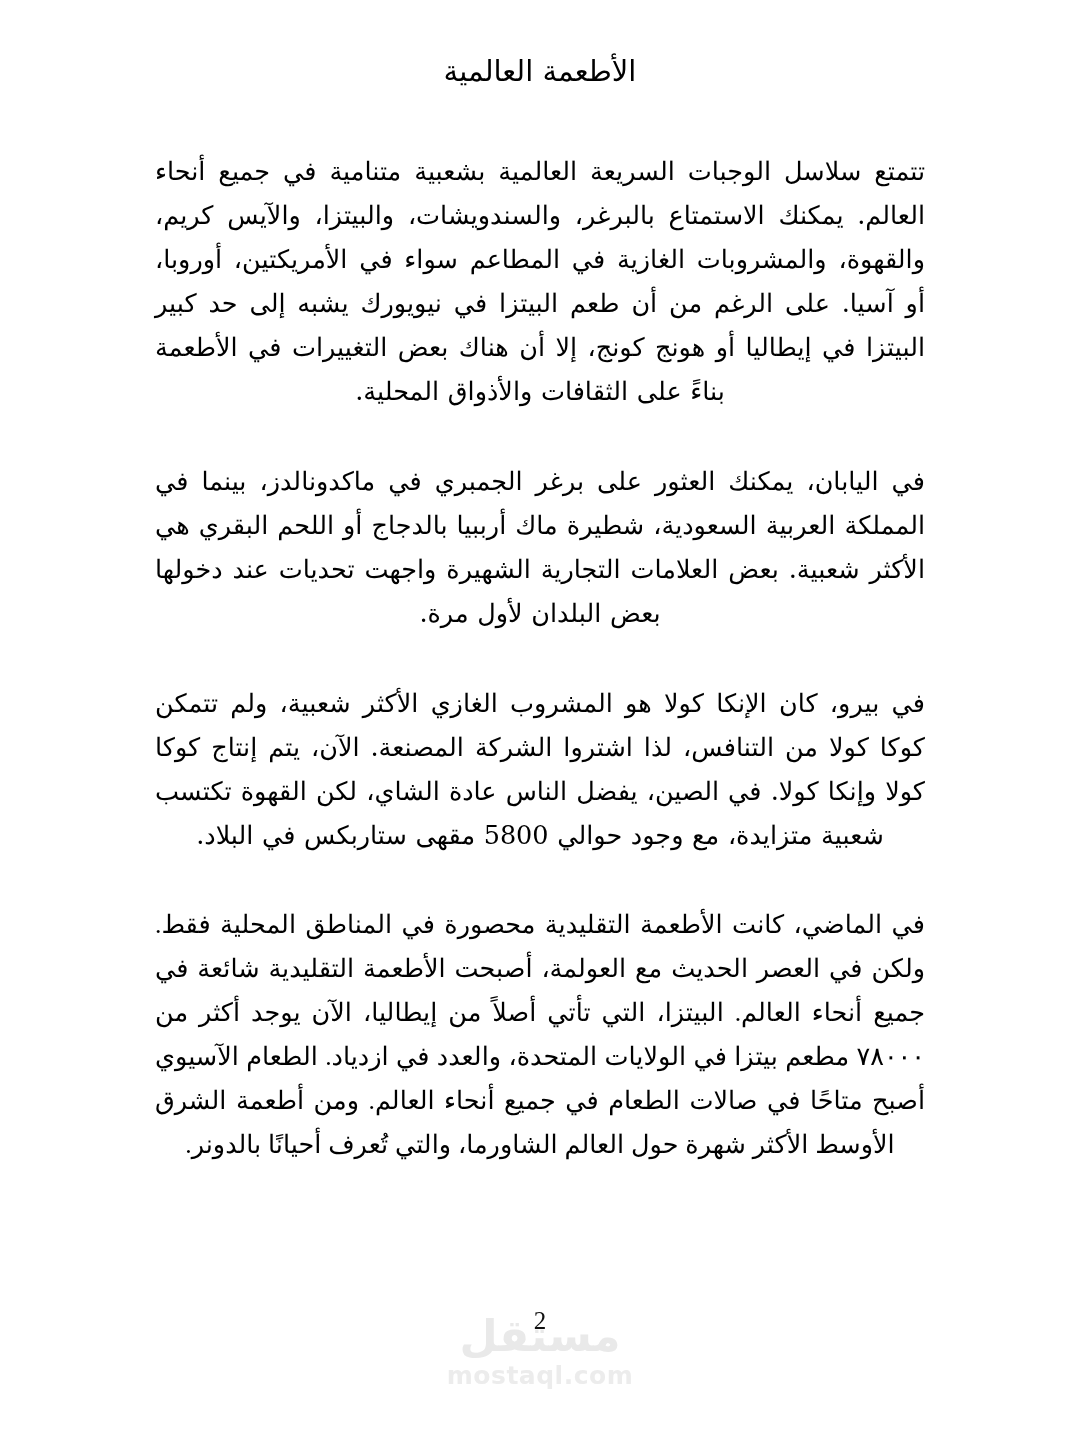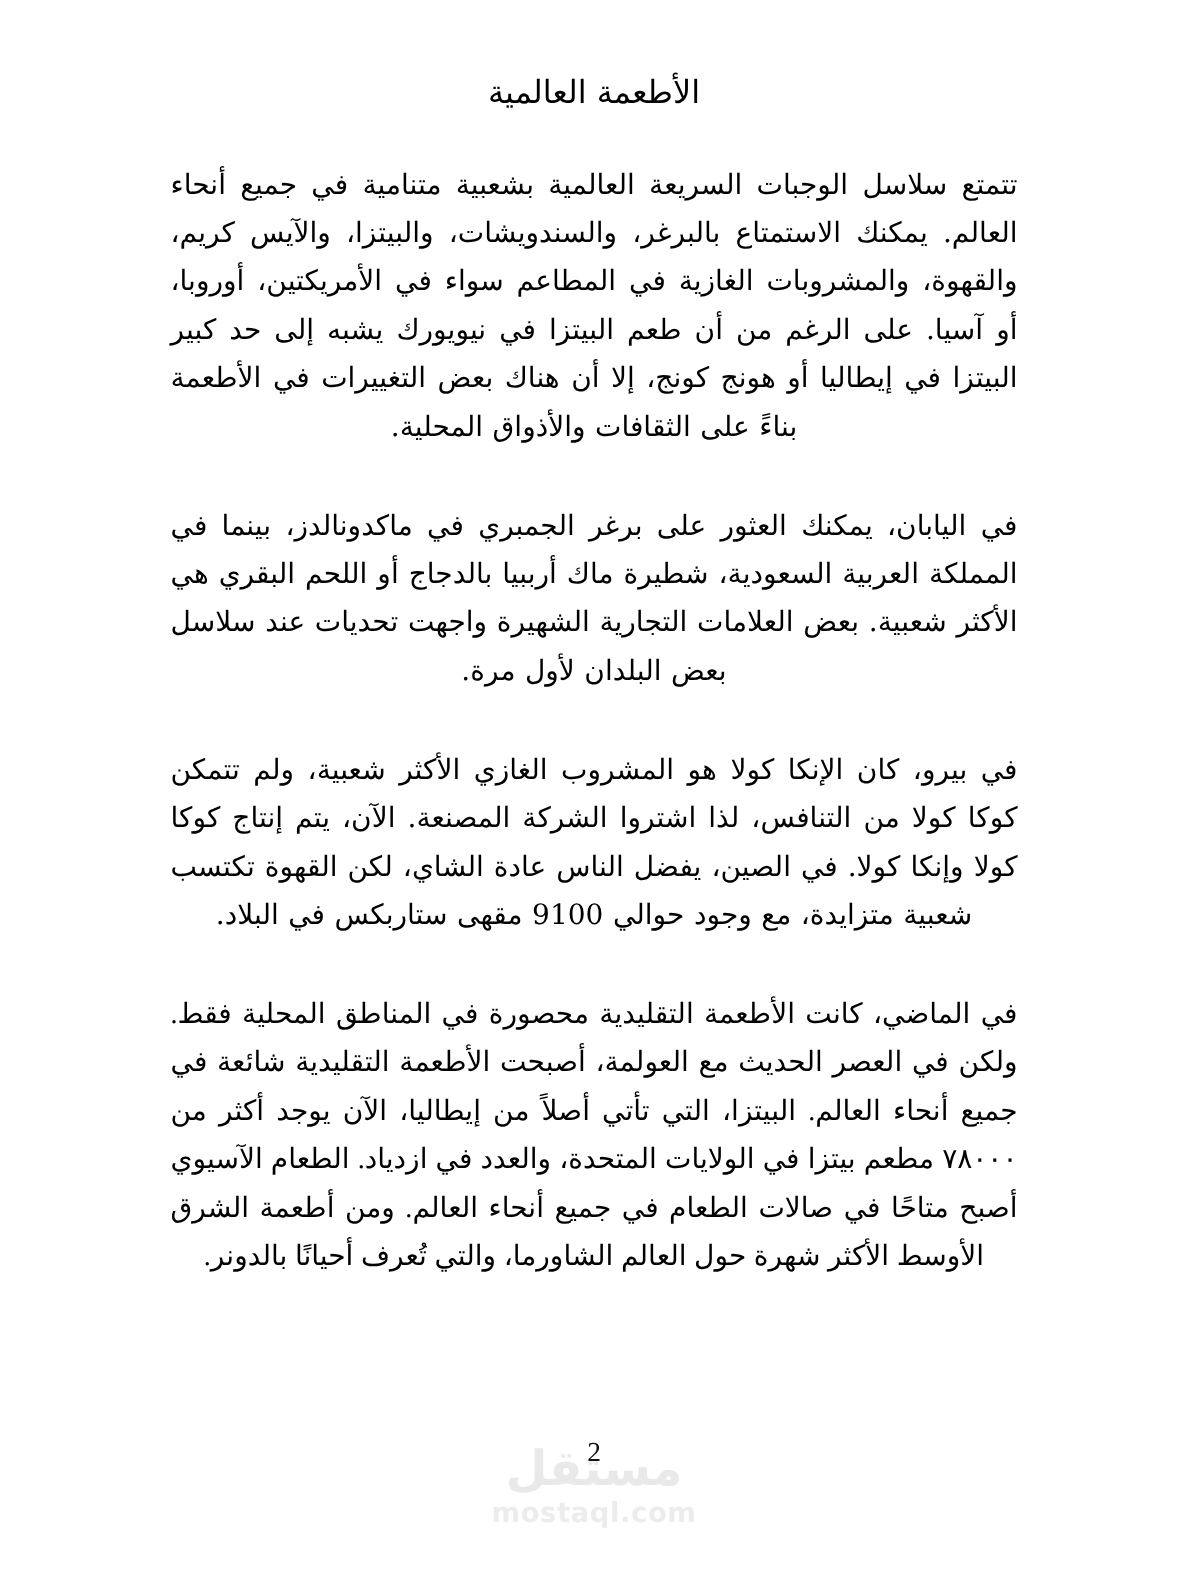--- a/index.html
+++ b/index.html
@@ -27,30 +27,30 @@
     position: absolute;
     top: 0;
     right: 155px;
     width: 770px;
     direction: rtl;
     text-align: justify;
   }
 
   .doc-title {
     margin: 0;
-    padding-top: 65px;
+    padding-top: 52px;
     font-size: 29px;
     font-weight: 400;
     line-height: 1.35;
     text-align: center;
     letter-spacing: 0;
   }
 
   .body-block {
-    margin-top: 42px;
+    margin-top: 58px;
   }
 
   .para {
     margin: 0 0 46px 0;
     font-size: 25.5px;
     line-height: 44px;
     text-align: justify;
     text-align-last: center;
     text-justify: inter-word;
     word-spacing: 0.5px;
@@ -120,23 +120,23 @@
 <div class="page">
 
   <div class="content">
 
     <h1 class="doc-title">الأطعمة العالمية</h1>
 
     <div class="body-block">
 
       <p class="para">تتمتع سلاسل الوجبات السريعة العالمية بشعبية متنامية في جميع أنحاء العالم. يمكنك الاستمتاع بالبرغر، والسندويشات، والبيتزا، والآيس كريم، والقهوة، والمشروبات الغازية في المطاعم سواء في الأمريكتين، أوروبا، أو آسيا. على الرغم من أن طعم البيتزا في نيويورك يشبه إلى حد كبير البيتزا في إيطاليا أو هونج كونج، إلا أن هناك بعض التغييرات في الأطعمة بناءً على الثقافات والأذواق المحلية.</p>
 
-      <p class="para">في اليابان، يمكنك العثور على برغر الجمبري في ماكدونالدز، بينما في المملكة العربية السعودية، شطيرة ماك أرببيا بالدجاج أو اللحم البقري هي الأكثر شعبية. بعض العلامات التجارية الشهيرة واجهت تحديات عند سلاسل بعض البلدان لأول مرة.</p>
+      <p class="para">في اليابان، يمكنك العثور على برغر الجمبري في ماكدونالدز، بينما في المملكة العربية السعودية، شطيرة ماك أرببيا بالدجاج أو اللحم البقري هي الأكثر شعبية. بعض العلامات التجارية الشهيرة واجهت تحديات عند دخولها بعض البلدان لأول مرة.</p>
 
-      <p class="para">في بيرو، كان الإنكا كولا هو المشروب الغازي الأكثر شعبية، ولم تتمكن كوكا كولا من التنافس، لذا اشتروا الشركة المصنعة. الآن، يتم إنتاج كوكا كولا وإنكا كولا. في الصين، يفضل الناس عادة الشاي، لكن القهوة تكتسب شعبية متزايدة، مع وجود حوالي 9100 مقهى ستاربكس في البلاد.</p>
+      <p class="para">في بيرو، كان الإنكا كولا هو المشروب الغازي الأكثر شعبية، ولم تتمكن كوكا كولا من التنافس، لذا اشتروا الشركة المصنعة. الآن، يتم إنتاج كوكا كولا وإنكا كولا. في الصين، يفضل الناس عادة الشاي، لكن القهوة تكتسب شعبية متزايدة، مع وجود حوالي 5800 مقهى ستاربكس في البلاد.</p>
 
       <p class="para">في الماضي، كانت الأطعمة التقليدية محصورة في المناطق المحلية فقط. ولكن في العصر الحديث مع العولمة، أصبحت الأطعمة التقليدية شائعة في جميع أنحاء العالم. البيتزا، التي تأتي أصلاً من إيطاليا، الآن يوجد أكثر من ٧٨٠٠٠ مطعم بيتزا في الولايات المتحدة، والعدد في ازدياد. الطعام الآسيوي أصبح متاحًا في صالات الطعام في جميع أنحاء العالم. ومن أطعمة الشرق الأوسط الأكثر شهرة حول العالم الشاورما، والتي تُعرف أحيانًا بالدونر.</p>
 
     </div>
   </div>
 
   <div class="footer">
 
     <div class="watermark">
       <div class="watermark-mark">مستقل</div>

